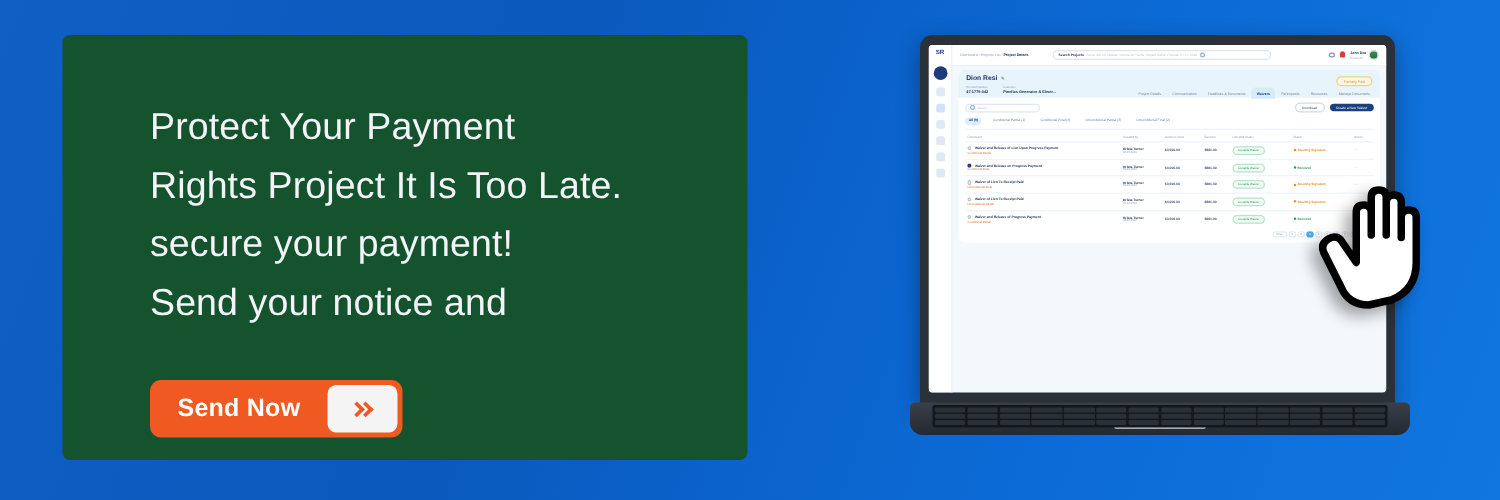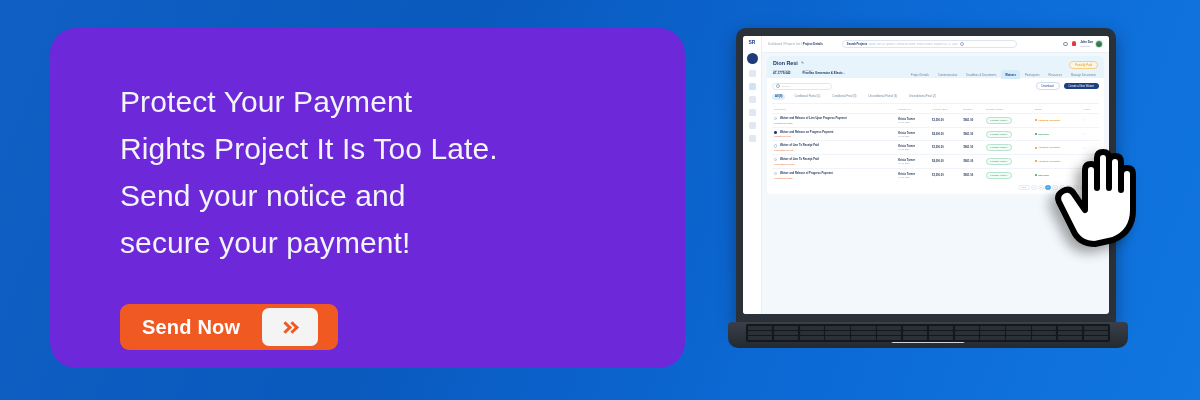--- a/index.html
+++ b/index.html
@@ -6,34 +6,34 @@
   html,body { width:1200px; height:400px; overflow:hidden; }
   body {
     font-family: "Liberation Sans", sans-serif;
     background: linear-gradient(110deg,#0f5fc4 0%,#0a59bd 35%,#0c6ad6 70%,#1176e0 100%);
     position:relative;
   }
   .banner { position:absolute; inset:0; }
 
   
   .panel {
-    position:absolute; left:50px; top:28px; width:635px; height:340px;
-    background:#6d28d9; border-radius:26px;
+    position:absolute; left:50px; top:28px; width:548px; height:340px;
+    background:#14532d; border-radius:6px;
   }
   .headline {
     position:absolute; left:70px; top:50px; width:560px;
     color:#f2f4f8; font-size:30px; line-height:47px; letter-spacing:.1px;
     font-weight:400;
   }
   .headline div { white-space:nowrap; }
 
   .cta {
     position:absolute; left:70px; top:276px; height:46px;
     display:flex; align-items:center;
-    background:#f05a22; border-radius:9px; padding-left:22px; padding-right:20px;
+    background:#f05a22; border-radius:9px; padding-left:22px; padding-right:4px;
     border:none; cursor:pointer;
   }
   .cta-label {
     color:#fff; font-size:20px; font-weight:bold; letter-spacing:.2px;
     padding-right:22px;
   }
   .cta-arrow {
     width:56px; height:38px; background:#f4f4f4; border-radius:7px;
     display:flex; align-items:center; justify-content:center;
   }
@@ -169,22 +169,22 @@
 </style>
 </head>
 <body>
 
 <div class="banner">
 
   <div class="panel">
     <div class="headline">
       <div>Protect Your Payment</div>
       <div>Rights Project It Is Too Late.</div>
+      <div>secure your payment!</div>
       <div>Send your notice and</div>
-      <div>secure your payment!</div>
     </div>
 
     <div class="cta">
       <span class="cta-label">Send Now</span>
       <span class="cta-arrow">
         <i class="chev"></i>
           <i class="chev"></i>
       </span>
     </div>
   </div>

